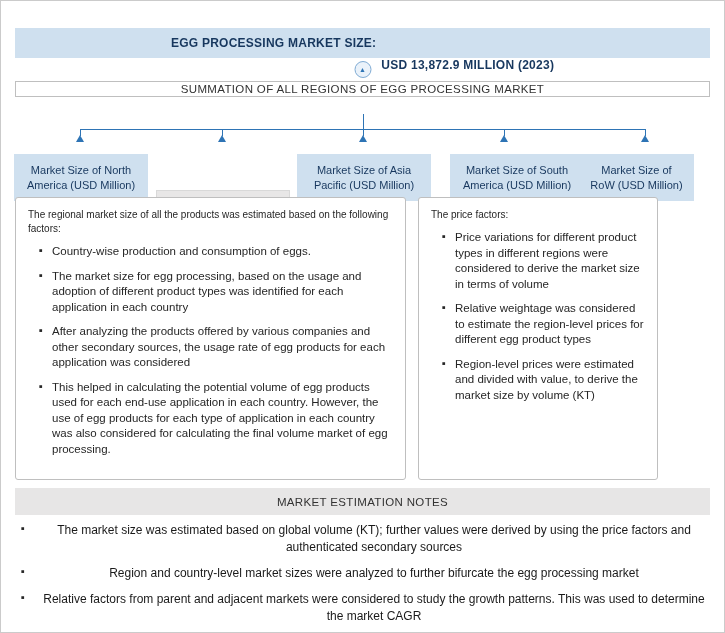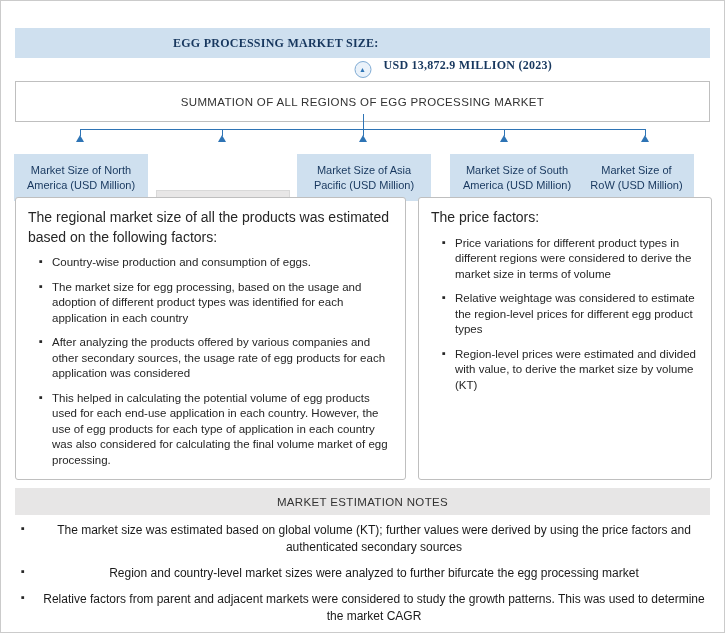--- a/index.html
+++ b/index.html
@@ -10,32 +10,32 @@
     border:1px solid #cbcbcb;
     background:#ffffff;
     font-family:"Liberation Sans", sans-serif;
     overflow:hidden;
   }
   .banner{
     position:absolute;left:14px;top:27px;width:695px;height:30px;
     background:var(--banner-bg,#cfe0ef);
     display:flex;align-items:center;justify-content:center;gap:5px;
     font-size:12px;color:var(--banner-text,#17375e);
-    letter-spacing:.25px;font-weight:600;font-family:Liberation Serif, serif;
+    letter-spacing:.25px;font-weight:600;
   }
   .banner .val{font-weight:700;margin-top:44px;}
   .circle{
     position:absolute;left:50%;top:60px;transform:translateX(-50%);
     width:15px;height:15px;border-radius:50%;
     border:1px solid #7fabd4;background:#eaf2fa;
     display:flex;align-items:center;justify-content:center;
     font-size:7px;color:var(--accent,#2e74b5);line-height:1;
   }
   .summation{
-    position:absolute;left:14px;top:80px;width:695px;height:41px;
+    position:absolute;left:14px;top:80px;width:695px;height:16px;
     box-sizing:border-box;border:1px solid var(--border,#bfbfbf);background:#fff;
     display:flex;align-items:center;justify-content:center;
     font-size:11.5px;color:#333;letter-spacing:.35px;
   }
   .line{position:absolute;background:var(--accent,#2e74b5);}
   .arrow-up{
     position:absolute;width:0;height:0;
     border-left:4.5px solid transparent;border-right:4.5px solid transparent;
     border-bottom:7px solid var(--accent,#2e74b5);
   }
@@ -47,22 +47,22 @@
   }
   .region.blue{background:var(--region-blue-bg,#cfe0ef);color:var(--region-blue-text,#17375e);}
   .region.gray{background:var(--region-gray-bg,#e8e7e7);color:#3f3f3f;border:1px solid #d9d9d9;}
   .panel{
     position:absolute;top:196px;height:283px;box-sizing:border-box;
     border:1px solid var(--border,#bfbfbf);border-radius:3px;
     background:#fff;padding:10px 13px 8px 12px;
     color:var(--body-text,#262626);
   }
   .panel.left{left:14px;width:391px;}
-  .panel.right{left:417px;width:294px;}
-  .panel .intro{margin:0 0 8px 0;font-size:14px;line-height:1.4;}
+  .panel.right{left:417px;width:240px;}
+  .panel .intro{margin:0 0 8px 0;font-size:10px;line-height:1.4;}
   ul.sq{list-style:none;margin:0;padding:0 0 0 11px;}
   ul.sq li{
     position:relative;padding-left:13px;margin-bottom:9px;
     font-size:11.5px;line-height:1.35;
   }
   ul.sq li::before{
     content:"▪";position:absolute;left:0;top:-1px;
     color:#262626;font-size:11px;
   }
   .notes-banner{

